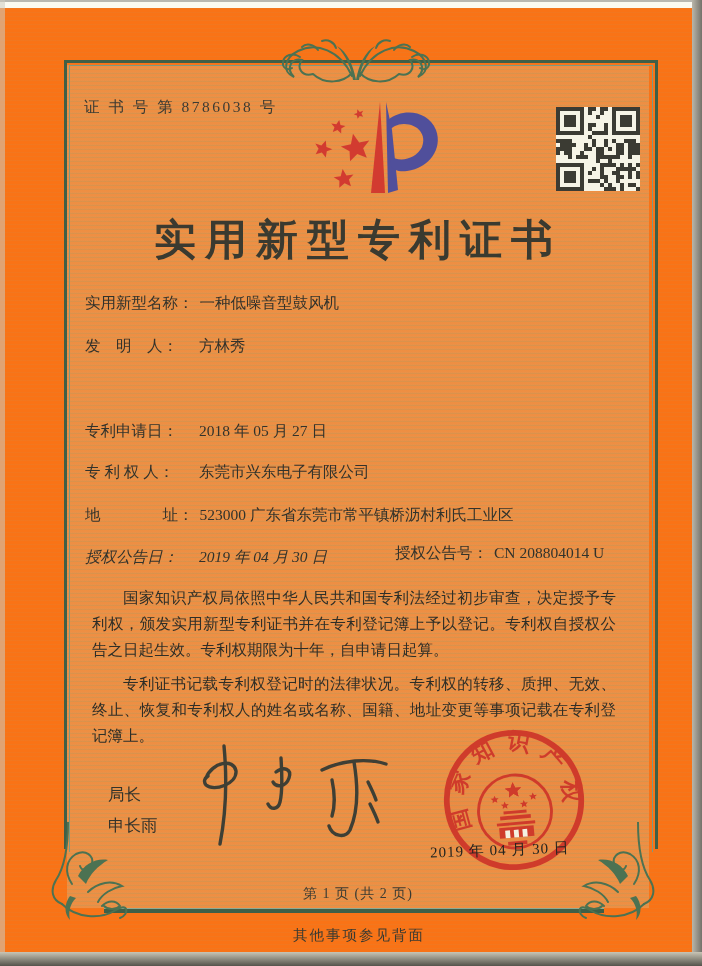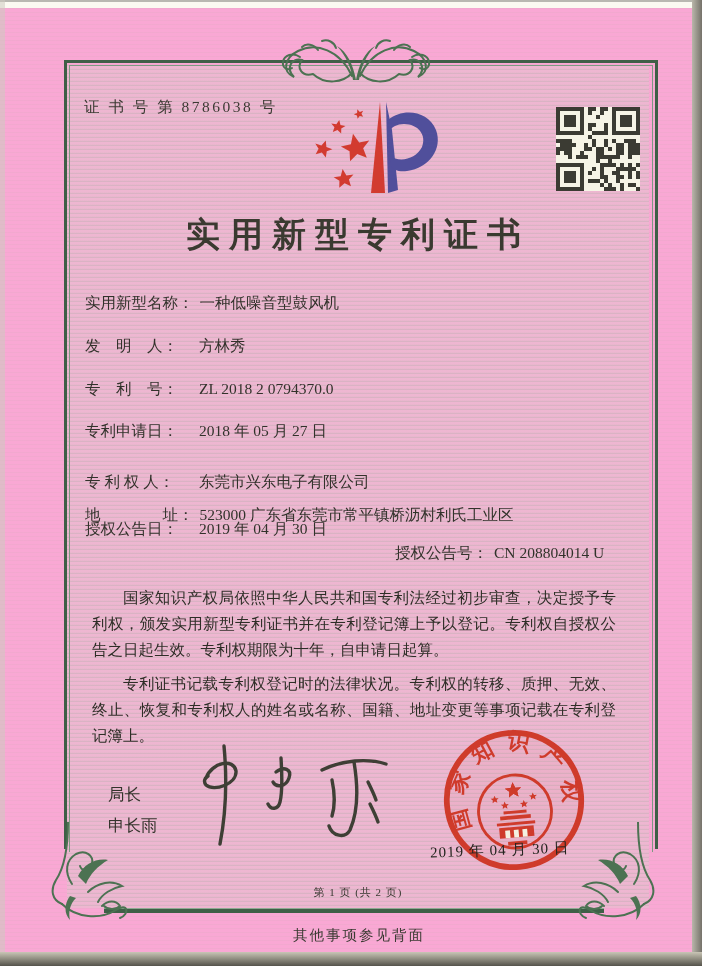--- a/index.html
+++ b/index.html
@@ -1,18 +1,18 @@
 <!DOCTYPE html>
 <html><head>
 <meta charset="utf-8">
 <style>
   html,body{margin:0;padding:0;background:#888;}
   .paper{
     position:relative;width:702px;height:966px;margin:0 auto;
-    background:#f9a8d4;
+    background:#f97316;
     font-family:"Liberation Serif","DejaVu Serif",serif;
     color:#30302a;overflow:hidden;
   }
   .paper::before{ 
     content:"";position:absolute;inset:0;
     background:repeating-linear-gradient(180deg,rgba(150,170,140,0.07) 0 1px,transparent 1px 4px);
     pointer-events:none;
   }
   
   .edge-top{position:absolute;left:0;top:0;width:702px;height:6px;background:#fbfaf1;border-top:2px solid #b9b8b1;}
@@ -31,35 +31,35 @@
     border-top:3px solid #3f5f47;border-left:3px solid #3f5f47;border-right:3px solid #3f5f47;}
   .frame-inner{position:absolute;left:2px;top:2px;right:2px;height:100%;
     border-top:1px solid #7d9a82;border-left:1px solid #7d9a82;border-right:1px solid #7d9a82;}
   .frame-bottom-line{position:absolute;left:104px;top:908px;width:500px;height:4px;
     background:#3f5f47;border-top:1px solid #8fab93;}
   .ornament{position:absolute;pointer-events:none;}
   .cert-no{position:absolute;left:84px;top:97px;font-size:15.5px;letter-spacing:2.5px;color:#3b3b33;}
   .logo{position:absolute;left:296px;top:96px;width:165px;height:102px;}
   .qr{position:absolute;left:556px;top:107px;width:84px;height:84px;background:#f6f4e6;}
   .title{position:absolute;left:64px;top:212px;width:588px;text-align:center;
-    font-size:34px;font-weight:600;letter-spacing:9px;color:#3a3a30;}
+    font-size:42px;font-weight:600;letter-spacing:9px;color:#3a3a30;}
   .field{position:absolute;left:85px;font-size:15.5px;white-space:nowrap;color:#32322b;}
   .field .lab{display:inline-block;min-width:108px;}
   .field .val{margin-left:6px;}
   .pair2{left:383px;}
   .paras{position:absolute;left:84px;top:577px;width:540px;font-size:15.5px;line-height:26px;
     text-align:justify;color:#2e2e27;}
   .paras p{margin:8px;text-indent:2em;}
   .signer{position:absolute;left:108px;top:779px;font-size:16.5px;line-height:31px;color:#33332b;}
   .signature{position:absolute;left:172px;top:738px;width:240px;height:115px;}
   .seal{position:absolute;left:418px;top:704px;width:192px;height:192px;transform:rotate(-5deg);}
   .seal-date{position:absolute;left:430px;top:841px;font-size:15px;letter-spacing:1px;
     color:#24241f;transform:rotate(-2deg);white-space:nowrap;}
   .page-footer{position:absolute;left:64px;top:885px;width:588px;text-align:center;
-    font-size:11px;color:#3a3a32;letter-spacing:1px;}
+    font-size:14px;color:#3a3a32;letter-spacing:1px;}
   .back-note{position:absolute;left:8px;top:926px;width:702px;text-align:center;
     font-size:14.5px;color:#3a3a32;letter-spacing:2px;}
 </style>
 </head>
 <body>
 
 <div class="paper">
 
   <div class="inner-tint"></div>
 
@@ -260,33 +260,30 @@
     </svg>
 
   <div class="title">实用新型专利证书</div>
 
   <div class="field" style="top:293px;">
     <span class="lab">实用新型名称：</span><span class="val">一种低噪音型鼓风机</span>
   </div>
   <div class="field" style="top:336px;">
     <span class="lab">发　明　人：</span><span class="val">方林秀</span>
   </div>
-  <div class="field" style="top:379px;">
-    <span class="lab">专　利　号：</span><span class="val">ZL 2018 2 0794370.0</span>
-  </div>
   <div class="field" style="top:421px;">
     <span class="lab">专利申请日：</span><span class="val">2018 年 05 月 27 日</span>
   </div>
-  <div class="field" style="top:462px;margin-top:10px;">
+  <div class="field" style="top:462px;">
     <span class="lab">专 利 权 人：</span><span class="val">东莞市兴东电子有限公司</span>
   </div>
   <div class="field" style="top:505px;">
     <span class="lab">地　　　　址：</span><span class="val">523000 广东省东莞市常平镇桥沥村利氏工业区</span>
   </div>
-  <div class="field" style="top:519px;">
+  <div class="field" style="top:547px;font-style:italic;">
     <span class="lab">授权公告日：</span><span class="val">2019 年 04 月 30 日</span>
   </div>
   <div class="field pair2" style="top:543px;margin-left:12px;">
     <span class="lab" style="min-width:0;">授权公告号：</span><span class="val">CN 208804014 U</span>
   </div>
 
   <div class="paras">
     <p>国家知识产权局依照中华人民共和国专利法经过初步审查，决定授予专利权，颁发实用新型专利证书并在专利登记簿上予以登记。专利权自授权公告之日起生效。专利权期限为十年，自申请日起算。</p>
     <p>专利证书记载专利权登记时的法律状况。专利权的转移、质押、无效、终止、恢复和专利权人的姓名或名称、国籍、地址变更等事项记载在专利登记簿上。</p>
   </div>

